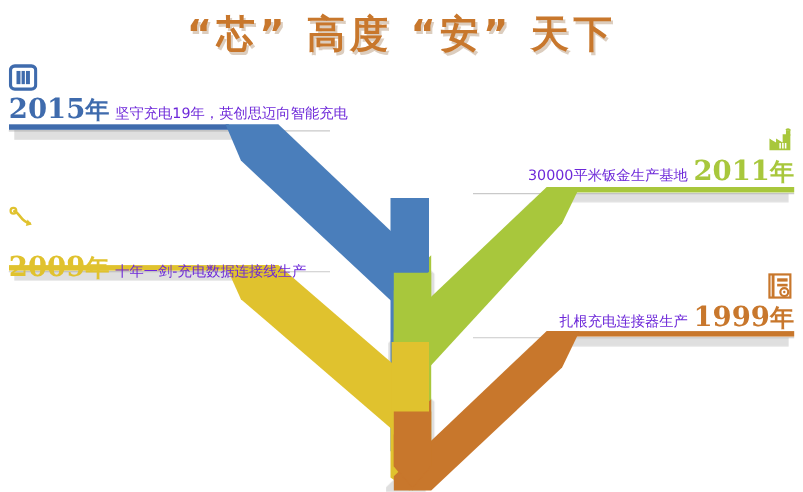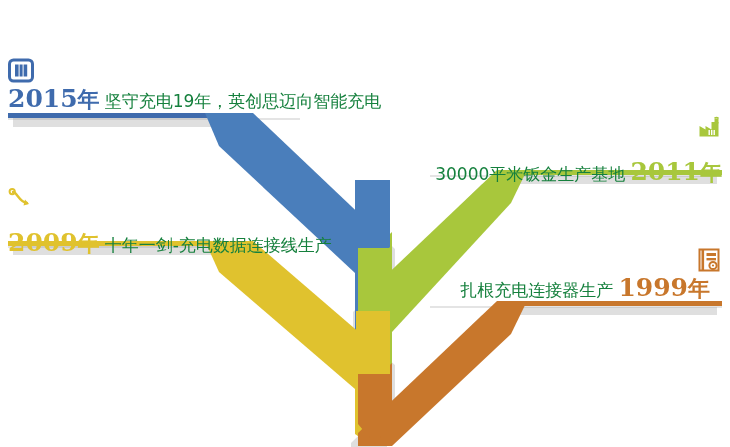--- a/index.html
+++ b/index.html
@@ -69,53 +69,54 @@
     letter-spacing: 0px;
     vertical-align: baseline;
   }
   .yr .cn {
     font-family: "DejaVu Sans", "Liberation Sans", sans-serif;
     font-size: 22px;
     font-weight: bold;
   }
   .desc {
     font-family: "DejaVu Sans", "Liberation Sans", sans-serif;
-    font-size: 17px;
-    color: #15803d;
+    font-size: 13px;
+    color: #6d28d9;
     font-weight: normal;
   }
 
   
   #entry-2015 { left: 8px;  top: 58px; }
   #entry-2015 .icon { left: 0px; top: 0px; }
   #entry-2015 .row  { left: 0px; top: 26px; }
 
   #entry-2009 { left: 8px;  top: 186px; }
   #entry-2009 .icon { left: 0px; top: 0px; }
   #entry-2009 .row  { left: 0px; top: 42px; }
 
   
   #entry-2011 { right: 8px; top: 115px; text-align: right; }
   #entry-2011 .icon { right: 0px; top: 0px; }
-  #entry-2011 .row  { right: 0px; top: 26px; margin-top: 16px; }
+  #entry-2011 .row  { right: 0px; top: 26px; }
 
   #entry-1999 { right: 8px; top: 247px; text-align: right; }
   #entry-1999 .icon { right: 0px; top: 0px; }
-  #entry-1999 .row  { right: 12px; top: 26px; }
+  #entry-1999 .row  { right: 0px; top: 26px; }
 
   .c-blue   { color: #3f6bad; text-align: center; }
   .c-yellow { color: #e0c22e; }
   .c-green  { color: #a8c73c; }
   .c-orange { color: #c8772c; }
 </style>
 </head>
 <body>
 
 <div id="stage">
 
+  <div id="title">“芯” 高度 “安” 天下</div>
 
   <svg id="ribbons" viewBox="0 0 730 447" width="730" height="447" xmlns="http://www.w3.org/2000/svg">
 
     <line x1="8" y1="119" x2="300" y2="119" stroke="#c9c9c9" stroke-width="1"></line>
     <line x1="430" y1="176" x2="722" y2="176" stroke="#c9c9c9" stroke-width="1"></line>
     <line x1="8" y1="247" x2="300" y2="247" stroke="#c9c9c9" stroke-width="1"></line>
     <line x1="430" y1="307" x2="722" y2="307" stroke="#c9c9c9" stroke-width="1"></line>
 
     <g opacity="0.32">
 

